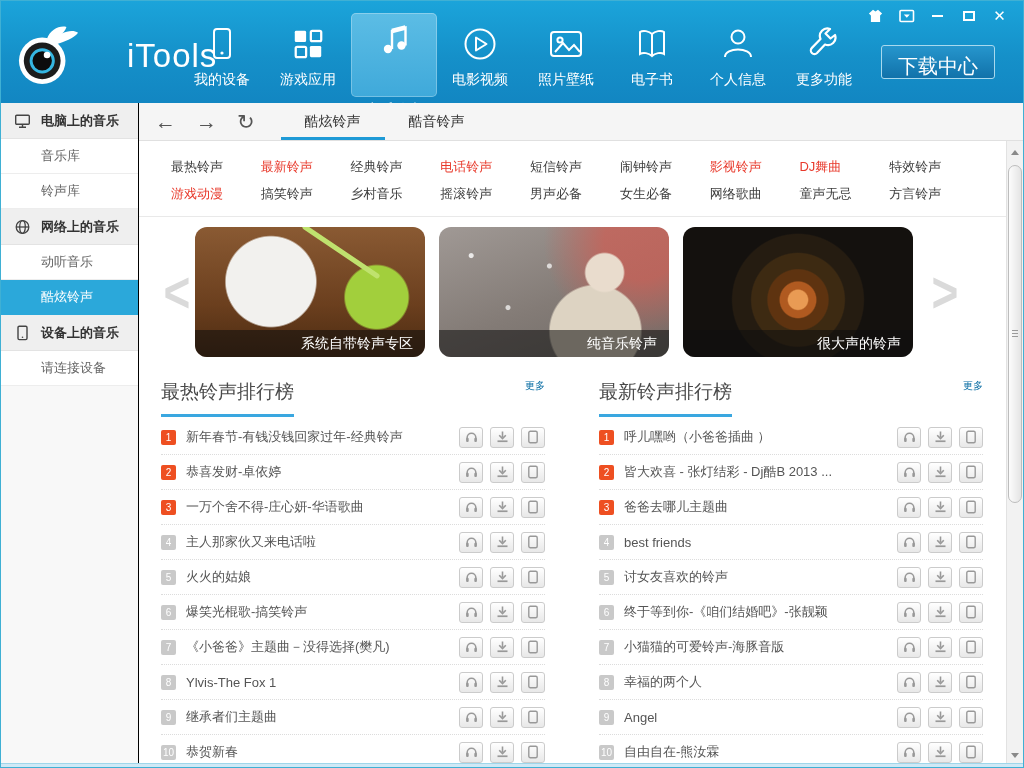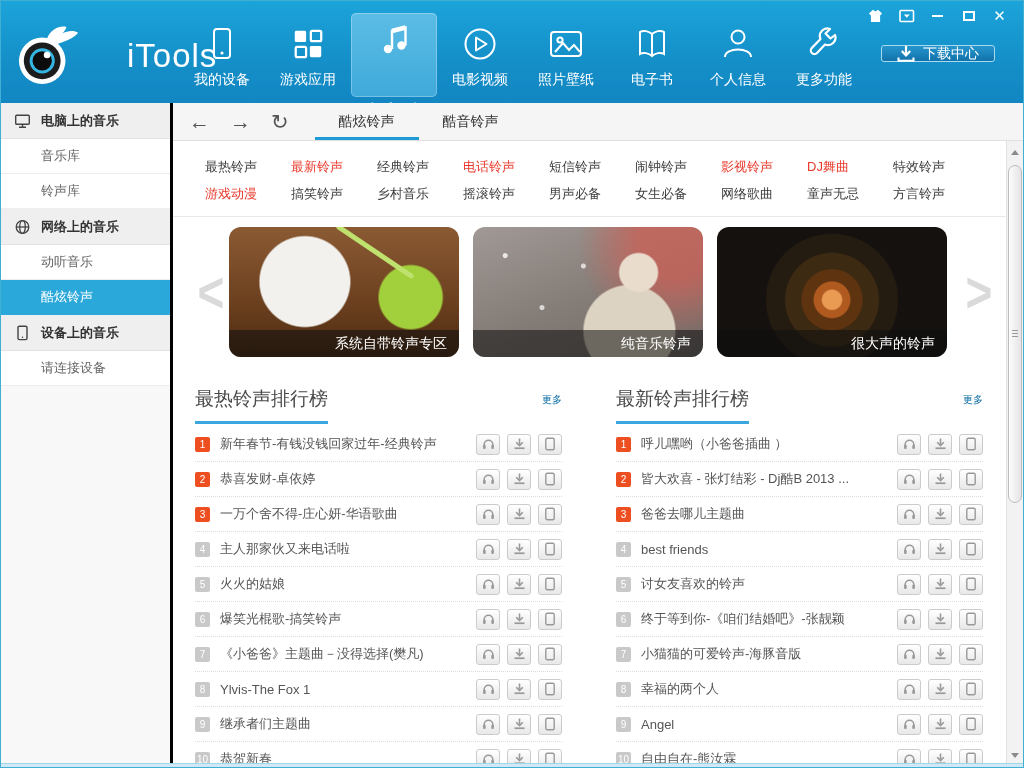--- a/index.html
+++ b/index.html
@@ -24,28 +24,28 @@
   .nav-item .nav-label { margin-top:5px; white-space:nowrap; }
   .nav-item.active { background:linear-gradient(180deg,#5cbde5,#3fa9da);
                      box-shadow:inset 0 0 0 1px rgba(255,255,255,.28);gap:38px; }
 
   .win-controls { position:absolute; top:5px; right:8px; display:flex; align-items:center; }
   .win-btn { width:31px; height:20px; display:flex; align-items:center; justify-content:center;
              color:#fff; font-size:13px; }
   .min-glyph { width:11px; height:2px; background:#fff; }
   .max-glyph { width:12px; height:10px; border:2px solid #fff; }
 
-  .download-btn { position:absolute; right:28px; top:44px; width:114px; height:17px;
+  .download-btn { position:absolute; right:28px; top:44px; width:114px; height:34px;
                   border:1px solid #a8d9ee; border-radius:3px;
                   background:linear-gradient(180deg,#2696cd,#1172aa);
-                  color:#fff; font-size:14px; display:flex; align-items:center; justify-content:center; gap:8px; }
+                  color:#fff; font-size:20px; display:flex; align-items:center; justify-content:center; gap:8px;flex-direction:column; }
 
   
   .main { display:flex; height:666px; }
-  .sidebar { width:172px; flex:none; background:#f8f8f8; border-right:3px solid #000000; }
+  .sidebar { width:138px; flex:none; background:#f8f8f8; border-right:1px solid #000000; }
   .sb-head { height:36px; background:#efefef; border-bottom:1px solid #e3e3e3;
              display:flex; align-items:center; gap:10px; padding-left:13px;
              font-size:13px; font-weight:bold; color:#333; }
   .sb-item { height:35px; line-height:34px; padding-left:40px; font-size:13px; color:#666;
              background:#fff; border-bottom:1px solid #ededed; }
   .sb-item.active { background:#2ba8da; color:#fff; border-bottom-color:#2ba8da; }
 
   .content { flex:1; position:relative; overflow:hidden; background:#fff; }
 
   .tabbar { height:38px; background:#f5f5f5; border-bottom:1px solid #e0e0e0;
@@ -83,21 +83,21 @@
         radial-gradient(circle at 72% 35%, #e9dccd 0 10%, rgba(0,0,0,0) 11%),
         radial-gradient(circle at 68% 80%, #ddd3c2 0 24%, rgba(0,0,0,0) 25%),
         radial-gradient(circle at 88% 12%, rgba(205,95,85,.75) 0 16%, rgba(0,0,0,0) 42%),
         linear-gradient(160deg,#a09995 0%,#837b76 55%,#6e6965 100%); }
   .b3 { background:
         radial-gradient(circle at 50% 56%, #e99b54 0 7%, #b05a20 8% 13%, #5e3310 14% 22%,
                         #3d2a12 23% 34%, #251c11 35% 48%, #14110e 49% 100%); }
 
   .lists { display:flex; gap:54px; padding:12px 40px 0 22px; }
   .list { flex:1; min-width:0; }
-  .list-head { display:flex; justify-content:space-between; align-items:center;margin-top:7px; }
+  .list-head { display:flex; justify-content:space-between; align-items:flex-start; }
   .list-title { display:inline-block; font-size:19px; color:#4a4a4a;
                 padding-bottom:9px; border-bottom:3px solid #3aa7e0; }
   .more-link { font-size:10px; color:#0369a1; padding-bottom:10px; }
   .list-rows { margin-top:3px; }
   .row { height:35px; display:flex; align-items:center; border-bottom:1px dotted #dcdcdc; }
   .badge { width:15px; height:15px; border-radius:2px; background:#c9c9c9; color:#fff;
            font-size:10px; display:flex; align-items:center; justify-content:center;
            margin-right:10px; flex:none; }
   .row.top .badge { background:#ee4f21; }
   .row-title { flex:1; font-size:13px; color:#555; white-space:nowrap; overflow:hidden;

